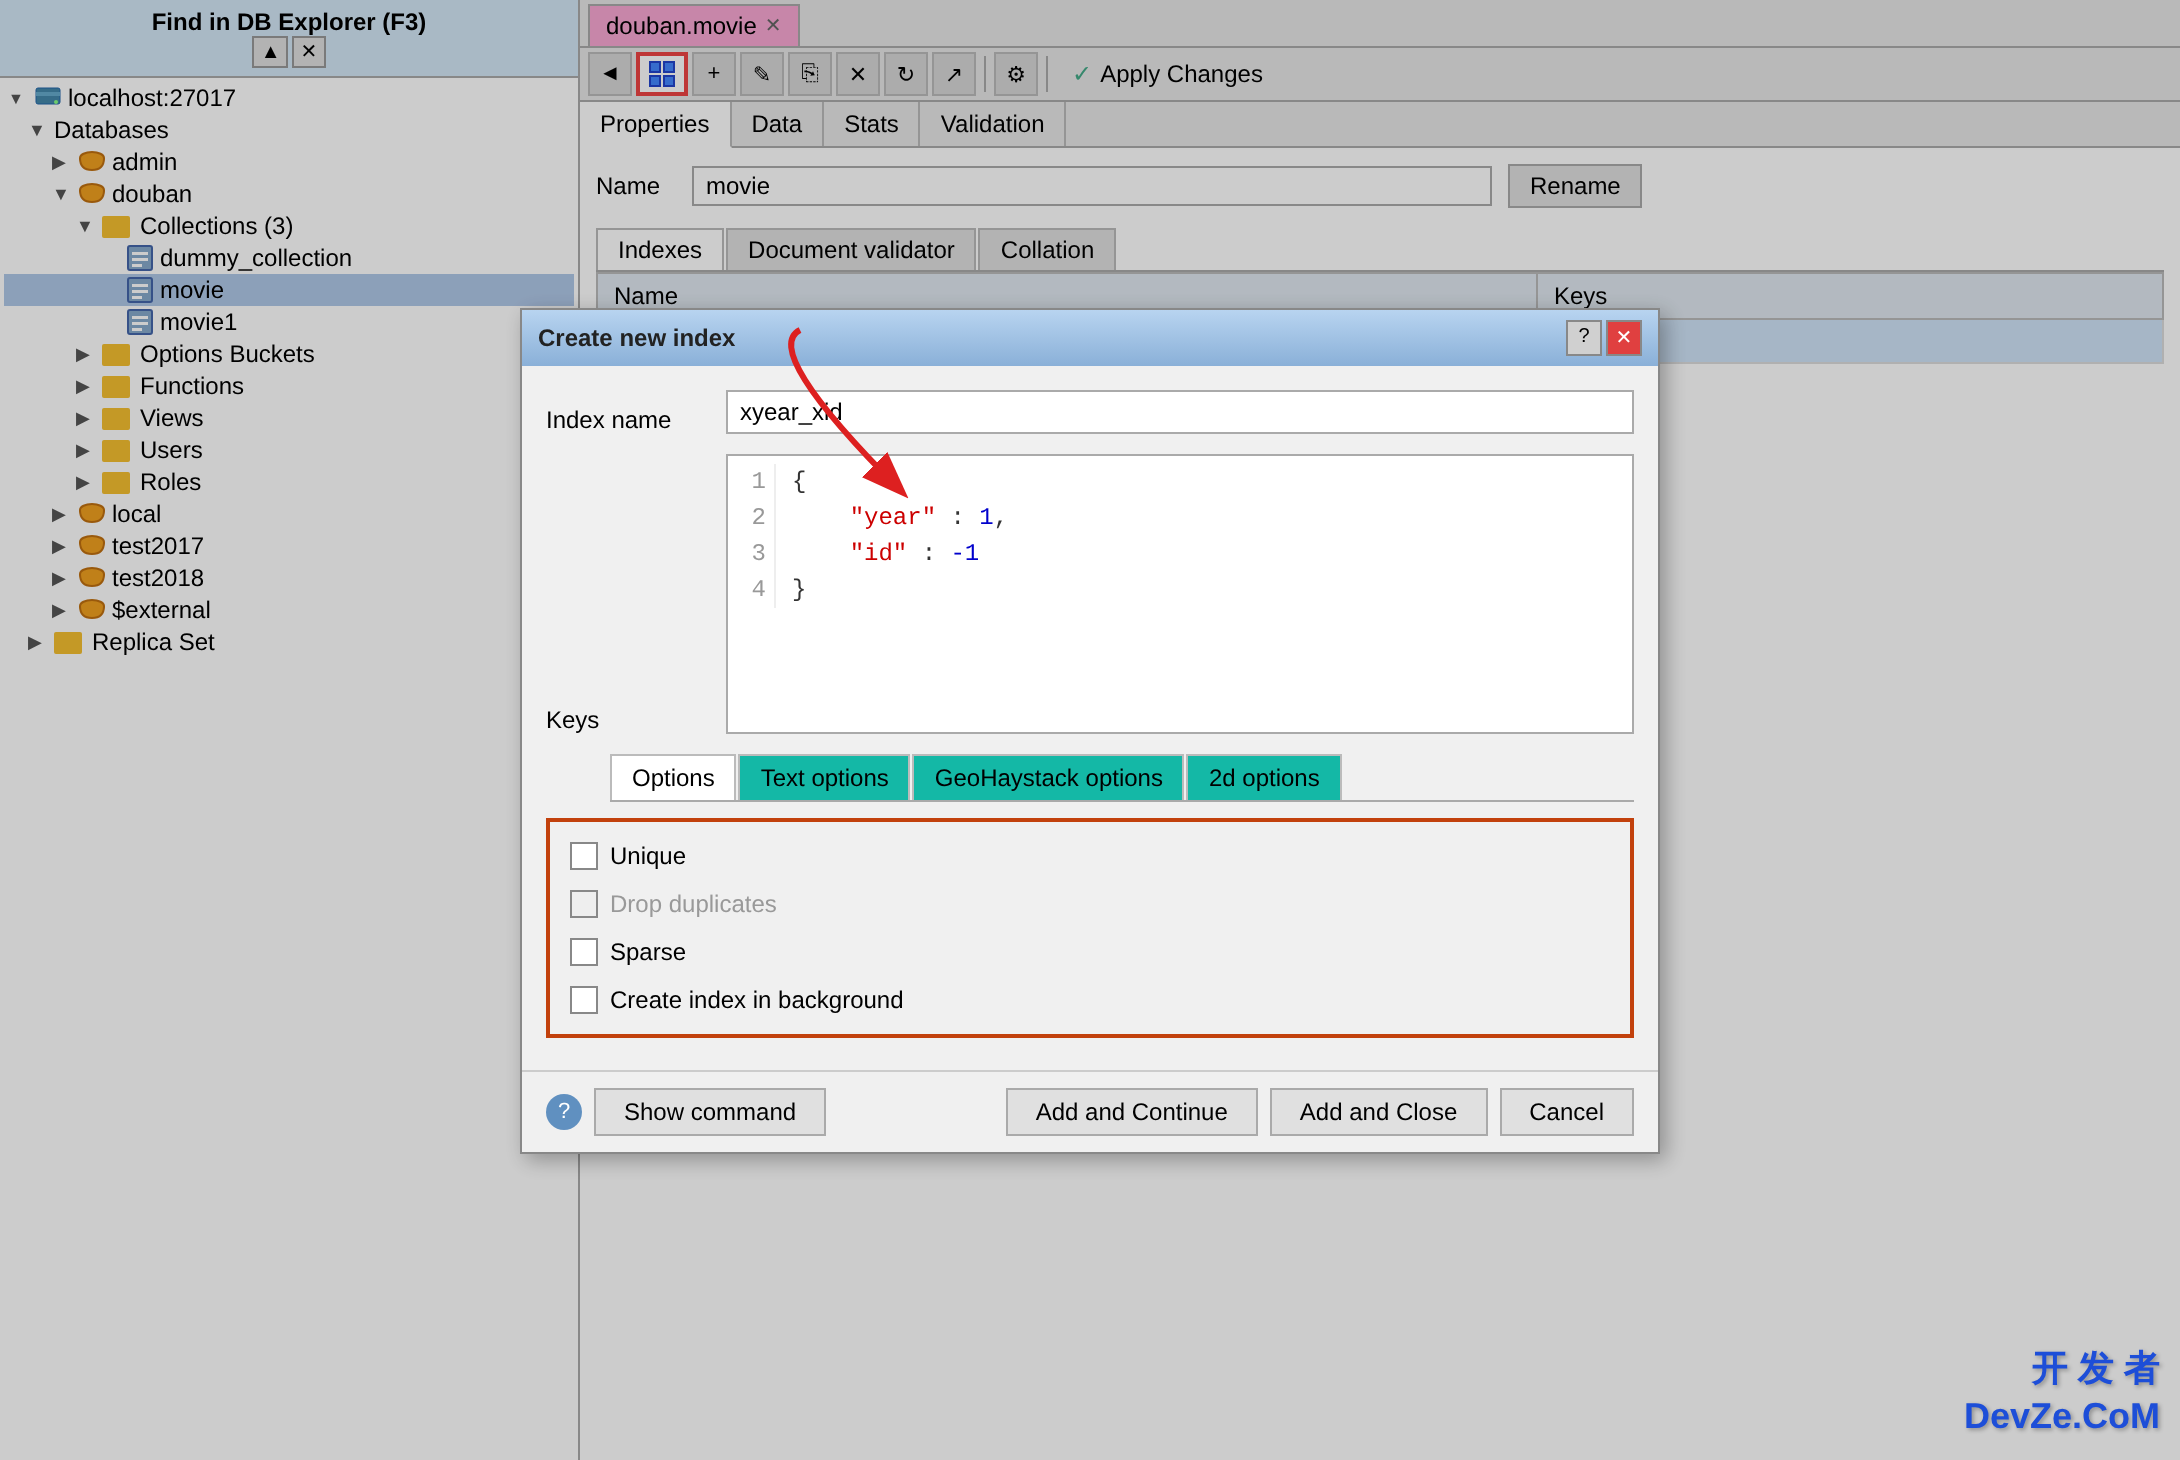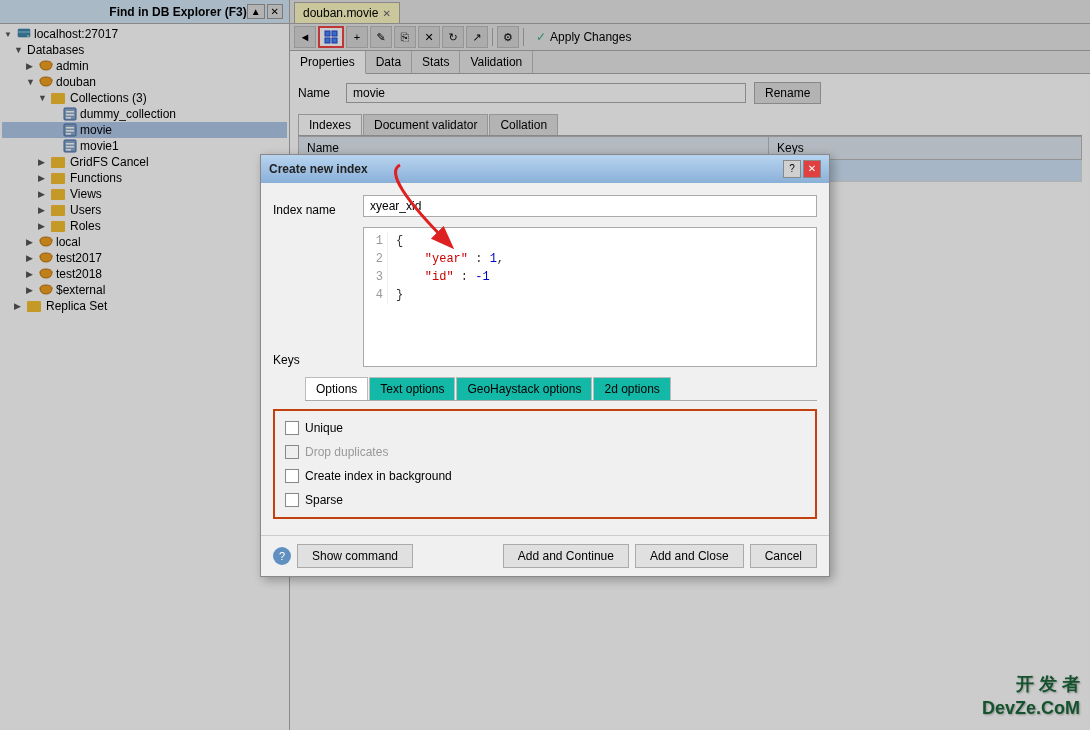--- a/index.html
+++ b/index.html
@@ -7,21 +7,21 @@
     
     
     .app-container { display: flex; flex-direction: column; height: 100%; }
     
     
     .main-content { display: flex; flex: 1; overflow: hidden; }
     
     
     .sidebar { width: 290px; background: #fff; border-right: 1px solid #aaa; display: flex; flex-direction: column; }
     
-    .sidebar-header { background: #d4e8f7; padding: 4px 6px; font-size: 12px; font-weight: bold; border-bottom: 1px solid #aaa; display: flex; align-items: center; justify-content: flex-end; }
+    .sidebar-header { background: #d4e8f7; padding: 4px 6px; font-size: 12px; font-weight: bold; border-bottom: 1px solid #aaa; display: flex; align-items: center; justify-content: flex-start; flex-direction: column; }
     
     .sidebar-controls { display: flex; gap: 2px; }
     .sidebar-btn { background: #e0e0e0; border: 1px solid #999; padding: 1px 3px; cursor: pointer; font-size: 10px; }
     
     .tree-container { flex: 1; overflow-y: auto; padding: 2px; }
     
     .tree-item { padding: 1px 2px; cursor: pointer; display: flex; align-items: center; gap: 3px; white-space: nowrap; }
     .tree-item.selected { background: #b8d0e8; }
     
     .expand-arrow { font-size: 9px; color: #555; cursor: pointer; width: 10px; }
@@ -30,21 +30,21 @@
     .indent-2 { padding-left: 24px; }
     .indent-3 { padding-left: 36px; }
     .indent-4 { padding-left: 48px; }
     
     
     .right-panel { flex: 1; display: flex; flex-direction: column; background: #f5f5f5; }
     
     
     .doc-tab-bar { background: #e8e8e8; border-bottom: 1px solid #aaa; padding: 2px 4px 0; display: flex; align-items: flex-end; }
     .doc-tab { background: #d0d0d0; border: 1px solid #aaa; border-bottom: none; padding: 3px 8px; cursor: pointer; font-size: 12px; display: flex; align-items: center; gap: 4px; }
-    .doc-tab.active { background: #fef9c3; }
+    .doc-tab.active { background: #f9a8d4; }
     .doc-tab-close { font-size: 10px; color: #666; }
     
     
     .toolbar { background: #e8e8e8; border-bottom: 1px solid #aaa; padding: 2px 4px; display: flex; align-items: center; gap: 2px; }
     .toolbar-btn { background: #d8d8d8; border: 1px solid #bbb; padding: 2px 4px; cursor: pointer; font-size: 11px; display: flex; align-items: center; justify-content: center; min-width: 22px; height: 22px; }
     .toolbar-btn.active { border: 2px solid #e44; background: #fff; }
     .toolbar-separator { width: 1px; height: 18px; background: #aaa; margin: 0 2px; }
     .apply-btn { display: flex; align-items: center; gap: 4px; padding: 2px 8px; background: #e8e8e8; border: none; font-size: 12px; }
     .apply-check { color: #4a8; }
     
@@ -112,21 +112,21 @@
     .option-label.disabled { color: #999; }
     
     
     .dialog-footer { display: flex; align-items: center; justify-content: space-between; padding: 8px 12px; border-top: 1px solid #ccc; background: #f0f0f0; }
     .footer-left { display: flex; align-items: center; gap: 6px; }
     .footer-right { display: flex; gap: 6px; }
     .footer-btn { padding: 4px 14px; background: #e0e0e0; border: 1px solid #aaa; cursor: pointer; font-size: 12px; }
     .help-icon { width: 18px; height: 18px; border-radius: 50%; background: #6090c0; color: #fff; display: flex; align-items: center; justify-content: center; font-size: 11px; cursor: pointer; }
     
     
-    .watermark { position: fixed; bottom: 10px; right: 10px; color: #14532d; font-size: 18px; font-weight: bold; z-index: 200; text-shadow: 1px 1px 2px rgba(0,0,0,0.3); }
+    .watermark { position: fixed; bottom: 10px; right: 10px; color: #1d4ed8; font-size: 18px; font-weight: bold; z-index: 200; text-shadow: 1px 1px 2px rgba(0,0,0,0.3); }
     .icon-triangle-down { font-size: 8px; color: #555; }
   </style>
 </head>
 <body>
 
 <div class="app-container">
   <div class="main-content">
 
     <div class="sidebar">
       <div class="sidebar-header">
@@ -208,21 +208,21 @@
               <rect x="3" y="4" width="8" height="1.5" fill="#fff"></rect>
               <rect x="3" y="7" width="8" height="1.5" fill="#fff"></rect>
               <rect x="3" y="10" width="5" height="1.5" fill="#fff"></rect>
             </svg>
           <span>movie1</span>
         </div>
 
         <div class="tree-item indent-3">
           <span class="expand-arrow">▶</span>
           <span style="display:inline-block;width:14px;height:11px;background:#f5c030;border-radius:1px;margin-right:2px;"></span>
-          <span>GridFS Cancel</span>
+          <span>Options Buckets</span>
         </div>
 
         <div class="tree-item indent-3">
           <span class="expand-arrow">▶</span>
           <span style="display:inline-block;width:14px;height:11px;background:#f5c030;border-radius:1px;margin-right:2px;"></span>
           <span>Functions</span>
         </div>
 
         <div class="tree-item indent-3">
           <span class="expand-arrow">▶</span>
@@ -420,25 +420,25 @@
         <div class="option-row">
           <div class="option-checkbox"></div>
           <span class="option-label">Unique</span>
         </div>
         <div class="option-row">
           <div class="option-checkbox" style="background:#eee;"></div>
           <span class="option-label disabled">Drop duplicates</span>
         </div>
         <div class="option-row">
           <div class="option-checkbox"></div>
-          <span class="option-label">Create index in background</span>
+          <span class="option-label">Sparse</span>
         </div>
         <div class="option-row">
           <div class="option-checkbox"></div>
-          <span class="option-label">Sparse</span>
+          <span class="option-label">Create index in background</span>
         </div>
       </div>
     </div>
 
     <div class="dialog-footer">
       <div class="footer-left">
         <div class="help-icon">?</div>
         <button class="footer-btn">Show command</button>
       </div>
       <div class="footer-right">

